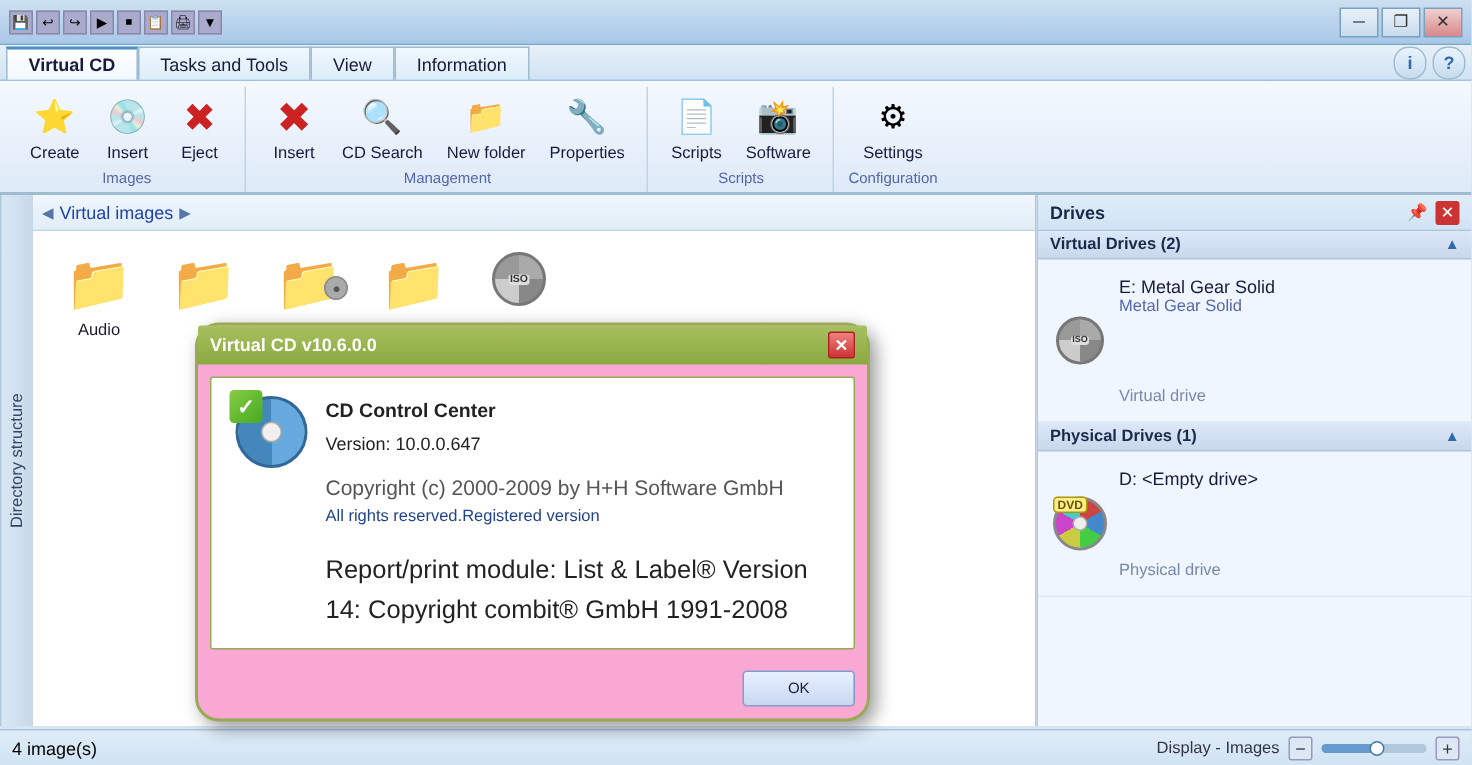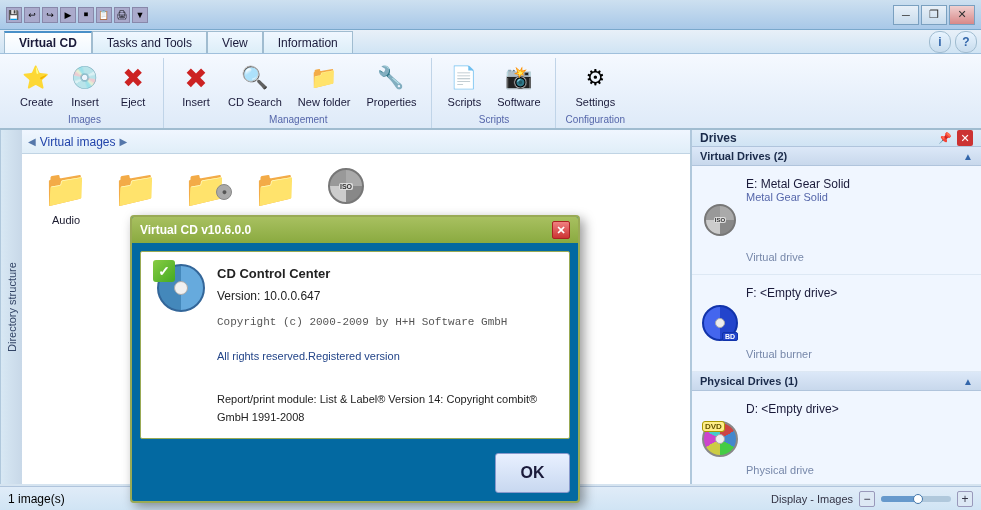--- a/index.html
+++ b/index.html
@@ -155,23 +155,23 @@
     .zoom-btn { width: 16px; height: 16px; border: 1px solid #99b; background: #dde8f4; display: flex; align-items: center; justify-content: center; font-size: 12px; cursor: pointer; border-radius: 2px; }
     .zoom-slider { width: 70px; height: 6px; background: #b0c8dc; border-radius: 3px; position: relative; cursor: pointer; }
     .zoom-slider-track { width: 50%; height: 100%; background: #6699cc; border-radius: 3px; }
     .zoom-slider-thumb { width: 10px; height: 10px; background: white; border: 1px solid #4477aa; border-radius: 5px; position: absolute; top: -2px; left: 45%; }
 
     
     #about-dialog {
       position: absolute;
       top: 215px; left: 130px;
       width: 450px;
-      background: #0369a1;
+      background: #f9a8d4;
       border: 2px solid #99aa55;
-      border-radius: 4px;
+      border-radius: 16px;
       box-shadow: 4px 4px 12px rgba(0,0,0,0.4);
       z-index: 100;
     }
     #about-titlebar {
       background: linear-gradient(to bottom, #a8c060, #8aaa40);
       height: 26px; display: flex; align-items: center; justify-content: space-between;
       padding: 0 8px; border-radius: 2px 2px 0 0;
     }
     #about-title { font-size: 12px; font-weight: 600; color: white; }
     .about-close-btn {
@@ -181,28 +181,28 @@
     }
     #about-content {
       padding: 12px 16px; background: white; margin: 8px;
       border: 1px solid #99aa55; border-radius: 2px; min-height: 180px;
     }
     #about-inner { display: flex; gap: 12px; }
     #about-logo { font-size: 40px; color: #4488cc; }
     #about-text { flex: 1; font-size: 12px; color: #222; line-height: 1.6; }
     #about-app-name { font-size: 13px; font-weight: bold; margin-bottom: 2px; }
     #about-version { font-size: 12px; margin-bottom: 8px; }
-    #about-copyright { font-size: 11px; color: #555; margin-bottom: 16px; font-family: Liberation Mono, monospace; }
+    #about-copyright { font-size: 14px; color: #555; margin-bottom: 0; }
     #about-rights { font-size: 11px; color: #224488; }
-    #about-module { font-size: 11px; color: #222; margin-top: 26px; }
+    #about-module { font-size: 17px; color: #222; margin-top: 12px; }
     #about-footer { display: flex; justify-content: flex-end; padding: 6px 8px 8px; }
     .about-ok-btn {
-      width: 75px; height: 40px; background: linear-gradient(to bottom, #e8f0ff, #c8d8f0);
+      width: 75px; height: 24px; background: linear-gradient(to bottom, #e8f0ff, #c8d8f0);
       border: 1px solid #8899cc; border-radius: 3px; cursor: pointer;
-      display: flex; align-items: center; justify-content: center; font-size: 16px; color: #1a1a3a; font-weight: bold;
+      display: flex; align-items: center; justify-content: center; font-size: 10px; color: #1a1a3a;
     }
 
     
     .iso-item { position: relative; }
 
     
     .dvd-icon-img {
       width: 36px; height: 36px; border-radius: 50%;
       background: conic-gradient(#cc4444 0deg 60deg, #4488cc 60deg 120deg, #44cc44 120deg 180deg, #cccc44 180deg 240deg, #cc44cc 240deg 300deg, #44cccc 300deg 360deg);
       border: 2px solid #888;
@@ -400,32 +400,20 @@
           <span style="font-size:6px;font-weight:bold;color:#333;background:#ddd;border-radius:2px;padding:0 1px;">ISO</span>
         </div>
       </div>
       <div class="drive-info">
         <span class="drive-name">E: Metal Gear Solid</span>
         <span class="drive-desc">Metal Gear Solid</span>
         <span class="drive-type">Virtual drive</span>
       </div>
     </div>
 
-    <div class="drive-item">
-      <div class="drive-icon">
-        <div class="bd-icon-img">
-          <div class="dvd-center"></div>
-          <div class="bd-label-badge">BD</div>
-        </div>
-      </div>
-      <div class="drive-info">
-        <span class="drive-name">F: &lt;Empty drive&gt;</span>
-        <span class="drive-type">Virtual burner</span>
-      </div>
-    </div>
 
     <div class="drives-section-header">
       <span>Physical Drives (1)</span>
       <span class="drives-section-toggle">▲</span>
     </div>
 
     <div class="drive-item">
       <div class="drive-icon">
         <div class="dvd-icon-img">
           <div class="dvd-center"></div>
@@ -434,21 +422,21 @@
       </div>
       <div class="drive-info">
         <span class="drive-name">D: &lt;Empty drive&gt;</span>
         <span class="drive-type">Physical drive</span>
       </div>
     </div>
   </div>
 </div>
 
 <div id="statusbar">
-  <span id="statusbar-left-text">1 image(s)</span>
+  <span id="statusbar-left-text">4 image(s)</span>
   <div id="statusbar-right">
     <span>Display - Images</span>
     <div class="zoom-btn">−</div>
     <div class="zoom-slider">
       <div class="zoom-slider-track"></div>
       <div class="zoom-slider-thumb"></div>
     </div>
     <div class="zoom-btn">+</div>
   </div>
 </div>

